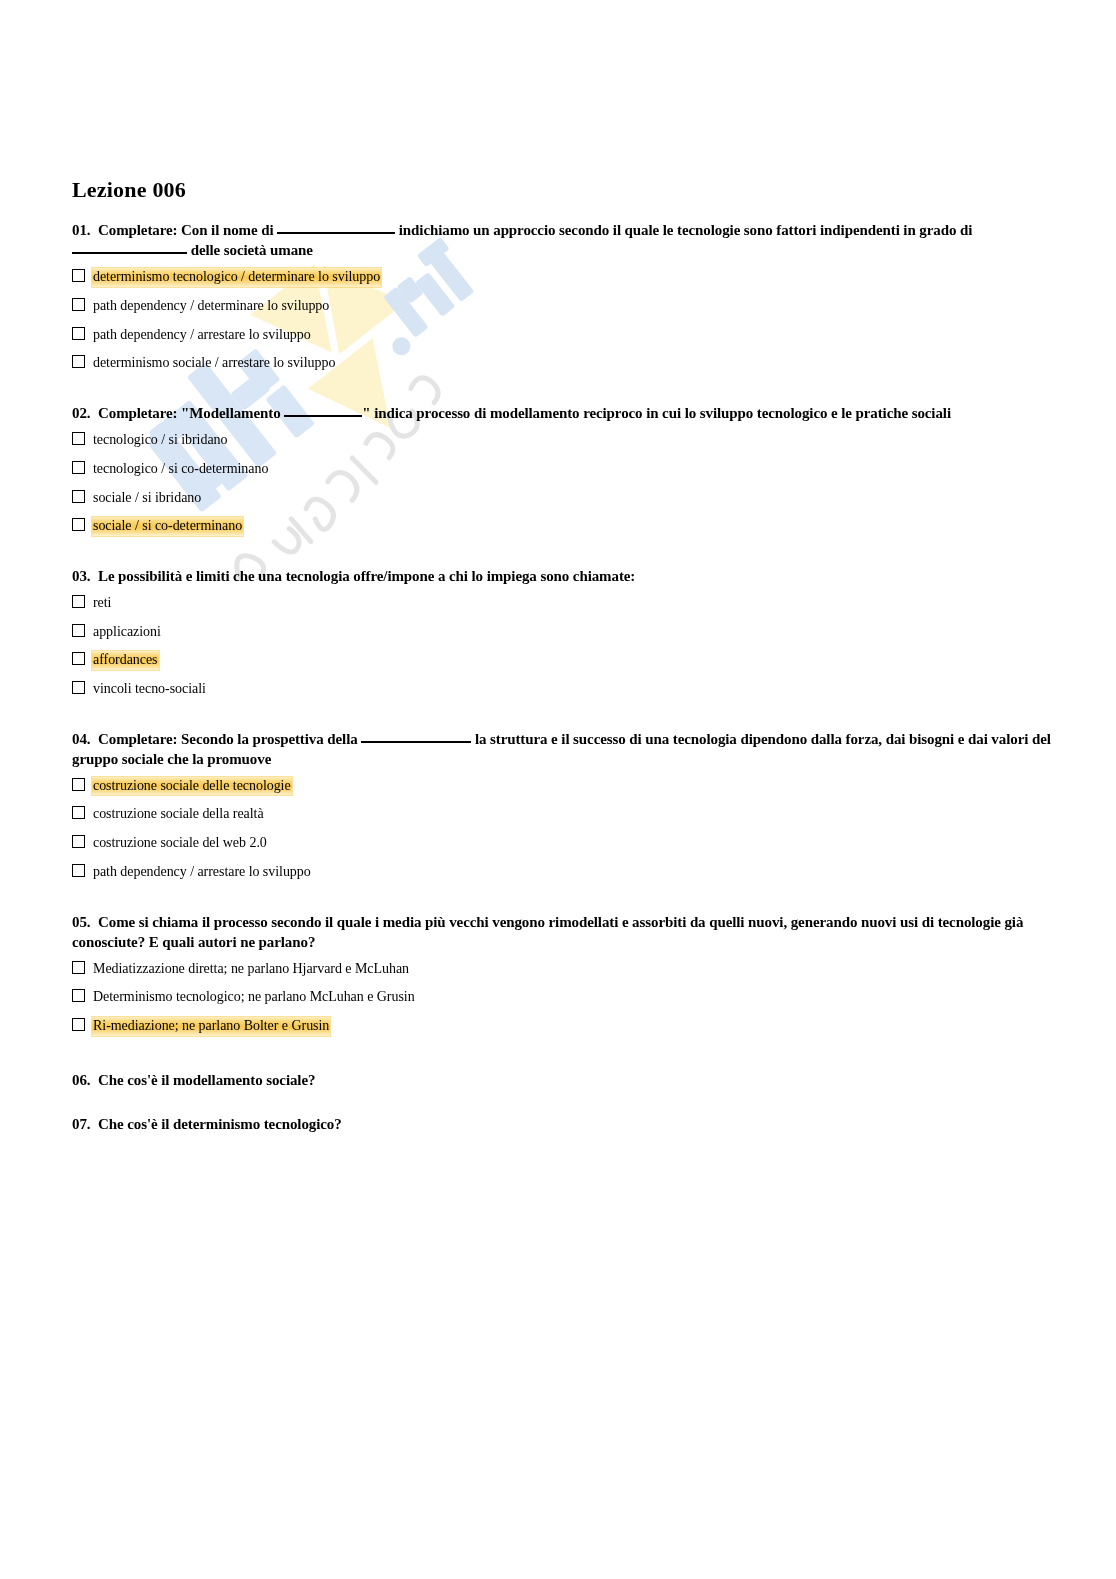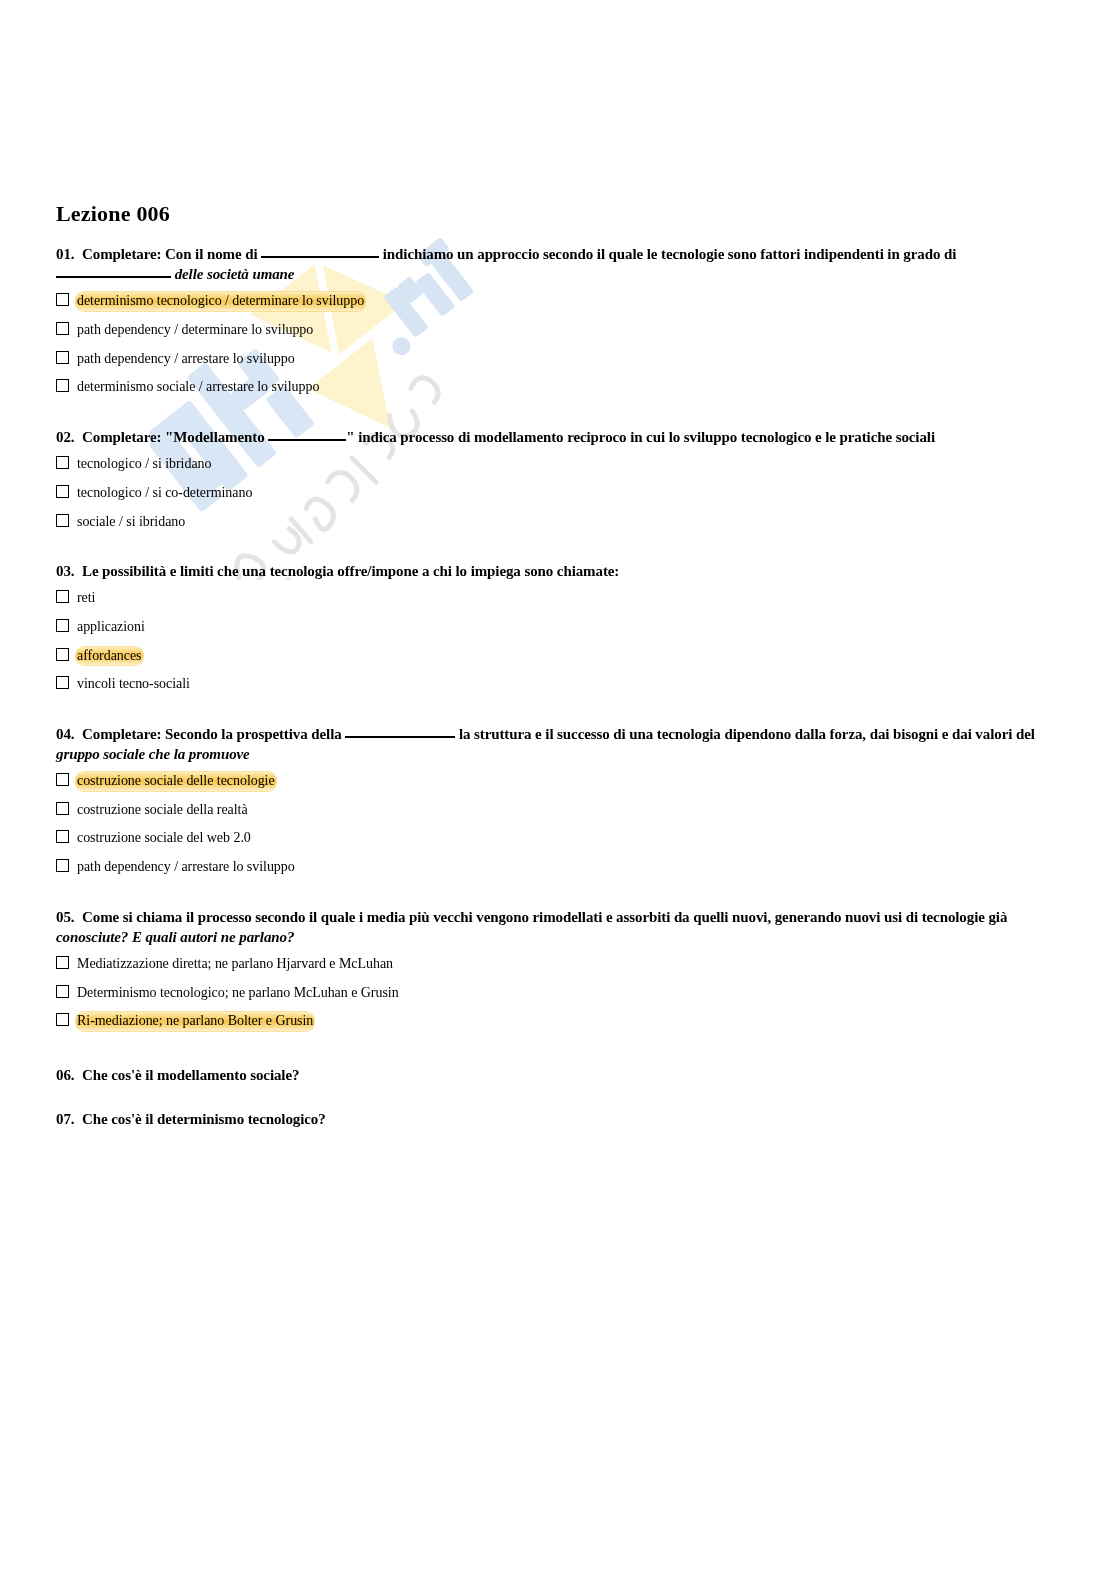--- a/index.html
+++ b/index.html
@@ -32,24 +32,23 @@
 
   
   .page {
     position: absolute;
     left: 0; top: 0;
     width: 1116px;
     z-index: 2;
   }
   .content {
     position: absolute;
-    left: 56px;
+    left: 72px;
     top: 178px;
     width: 980px;
-    margin-top: 24px;
   }
 
   .doc-title {
     font-size: 22px;
     font-weight: bold;
     letter-spacing: 0.2px;
     margin: 0 0 18px 0;
     line-height: 1.1;
   }
 
@@ -72,21 +71,21 @@
     vertical-align: baseline;
     position: relative;
     top: -1px;
   }
   .blank.w1 { width: 118px; }
   .blank.w2 { width: 110px; }
   .blank.w3 { width: 78px; }
   .blank.w4 { width: 115px; }
 
   .q-head.two-line { text-indent: 0; }
-  .q-head .line2 { display: block; font-style: italic; }
+  .q-head .line2 { display: block; }
 
   .options { margin: 0; padding: 0; list-style: none; }
   .option {
     display: flex;
     align-items: flex-start;
     margin: 0 0 10px 0;
     line-height: 1.1;
   }
   .checkbox {
     flex: 0 0 auto;
@@ -106,21 +105,20 @@
     white-space: nowrap;
   }
   .opt-label.hl {
     background: linear-gradient(to bottom,
         #fdf0c2 0%,
         #fbd97e 22%,
         #f7c74f 52%,
         #fbdc8c 78%,
         #fdf2cf 100%);
     box-shadow: 0 0 0 1px rgba(247,199,79,0.55);
-    border-radius: 8px;
   }
   .gap-md { height: 20px; }
   .gap-lg { height: 24px; }
 
   .tail-q { margin-bottom: 24px; }
 </style>
 </head>
 <body>
 
 <div class="watermark">
@@ -216,20 +214,24 @@
           <span class="opt-label">tecnologico / si ibridano</span>
         </li>
         <li class="option">
           <span class="checkbox"></span>
           <span class="opt-label">tecnologico / si co-determinano</span>
         </li>
         <li class="option">
           <span class="checkbox"></span>
           <span class="opt-label">sociale / si ibridano</span>
         </li>
+        <li class="option">
+          <span class="checkbox"></span>
+          <span class="opt-label hl">sociale / si co-determinano</span>
+        </li>
       </ul>
     </div>
 
     <div class="gap-md"></div>
 
     <div class="question-block">
       <p class="q-head">
         <span class="q-num">03.</span><span>Le possibilità e limiti che una tecnologia offre/impone a chi lo impiega sono chiamate:</span>
       </p>
       <ul class="options">

